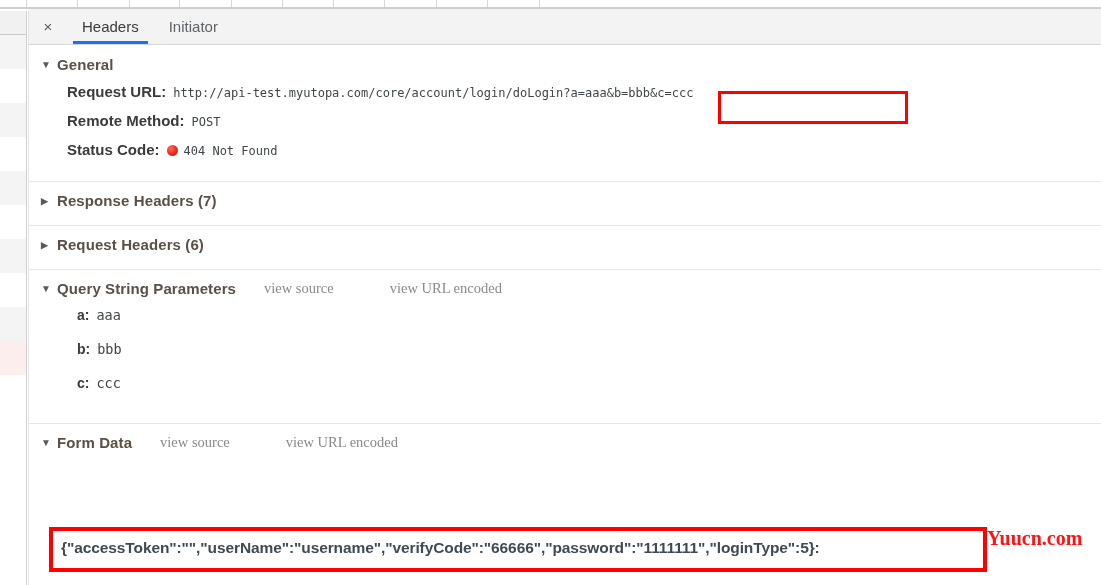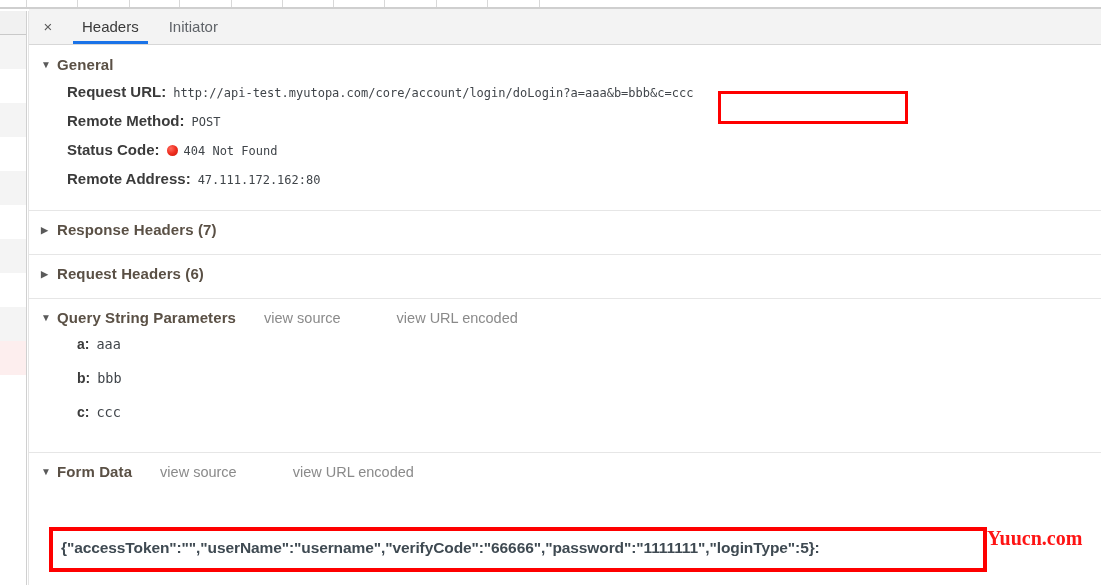--- a/index.html
+++ b/index.html
@@ -138,20 +138,21 @@
     color: #5a5a5a;
     margin-right: 3px;
   }
   .sec-title { letter-spacing: 0.1px; }
   .view-links {
     display: flex;
     margin-left: 28px;
     font-weight: normal;
     color: #8a8a8a;
     font-size: 14.5px;
+    font-family: Liberation Serif, serif;
   }
   .view-links span { margin-right: 56px; cursor: default; }
 
   .kv-row {
     display: flex;
     align-items: baseline;
     padding-left: 38px;
     height: 29px;
     white-space: nowrap;
   }
@@ -301,24 +302,20 @@
         <span class="kv-key">Remote Method:</span>
         <span class="kv-val">POST</span>
       </div>
 
       <div class="kv-row">
         <span class="kv-key">Status Code:</span>
         <span class="status-dot"></span>
         <span class="kv-val">404 Not Found</span>
       </div>
 
-      <div class="kv-row">
-        <span class="kv-key">Remote Address:</span>
-        <span class="kv-val">47.111.172.162:80</span>
-      </div>
 
 
       <div class="divider" style="margin-top:11px"></div>
 
       <div class="section-head compact">
         <span class="tri" style="font-size:9px">▶</span>
         <span class="sec-title">Response Headers (7)</span>
       </div>
 
       <div class="divider"></div>

